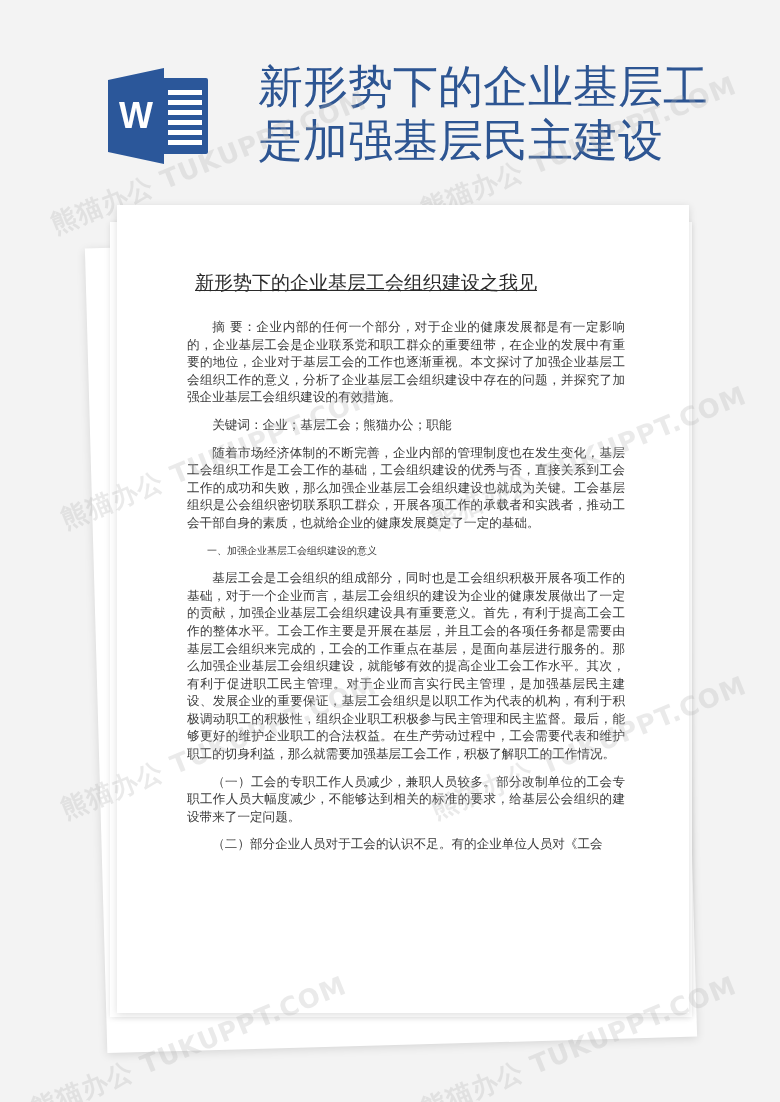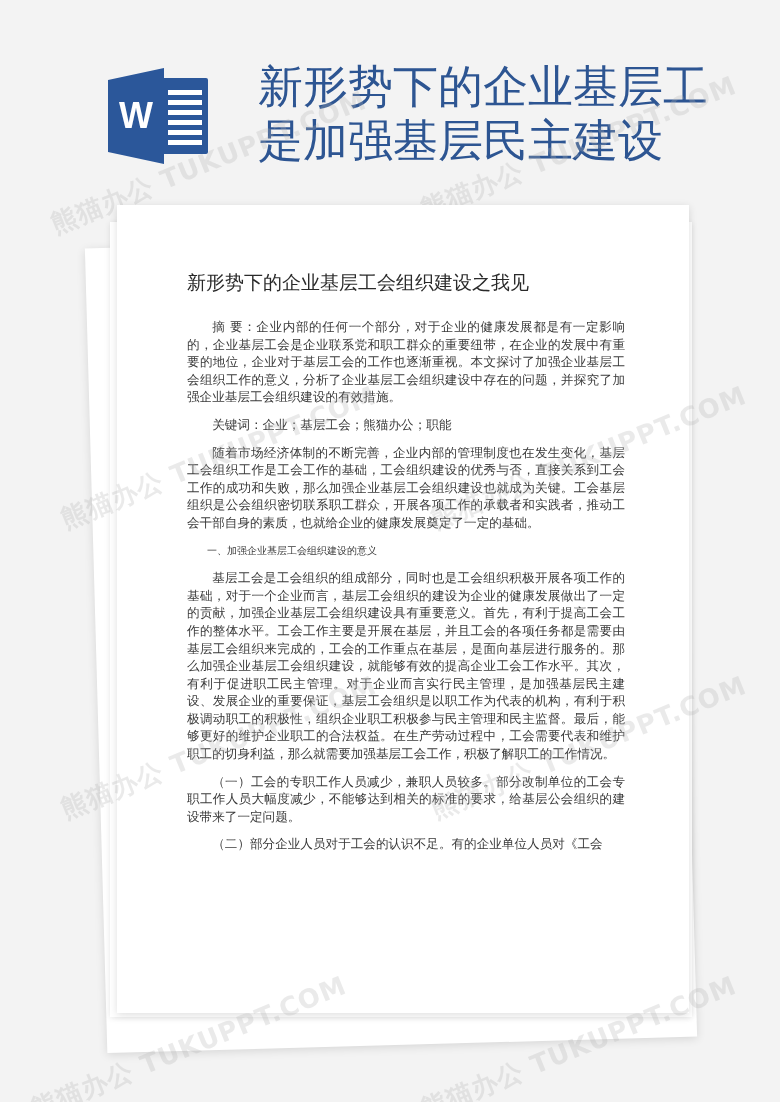--- a/index.html
+++ b/index.html
@@ -24,21 +24,21 @@
     }
     .sheet-back-2 {
       left: 110px; top: 222px; width: 582px; height: 795px;
       box-shadow: 0 1px 6px rgba(0,0,0,0.10);
     }
     .sheet-main {
       left: 117px; top: 205px; width: 572px; height: 808px;
       box-shadow: 0 2px 8px rgba(0,0,0,0.13);
     }
     .doc { position: absolute; left: 187px; top: 268px; width: 438px; color: #333; }
-    .doc-title { font-size: 19px; line-height: 28px; color: #2a2a2a; margin: 0 0 22px 0; font-weight: normal; }
+    .doc-title { font-size: 19px; line-height: 28px; color: #2a2a2a; margin: 0 0 22px 8px; font-weight: normal; text-decoration: underline; }
     .para {
       font-size: 12.6px; line-height: 17.6px; color: #3a3a3a; margin: 0 0 10px 0;
       text-indent: 2em; text-align: justify;
     }
     .heading { font-size: 10px; line-height: 17.6px; color: #3a3a3a; margin: 0 0 10px 0; text-indent: 2em; }
     .watermark {
       position: absolute; color: rgba(180,180,180,0.28); font-size: 26px; font-weight: bold;
       transform: rotate(-22deg); white-space: nowrap; pointer-events: none;
       font-family: "DejaVu Sans", sans-serif; letter-spacing: 1px;
     }

